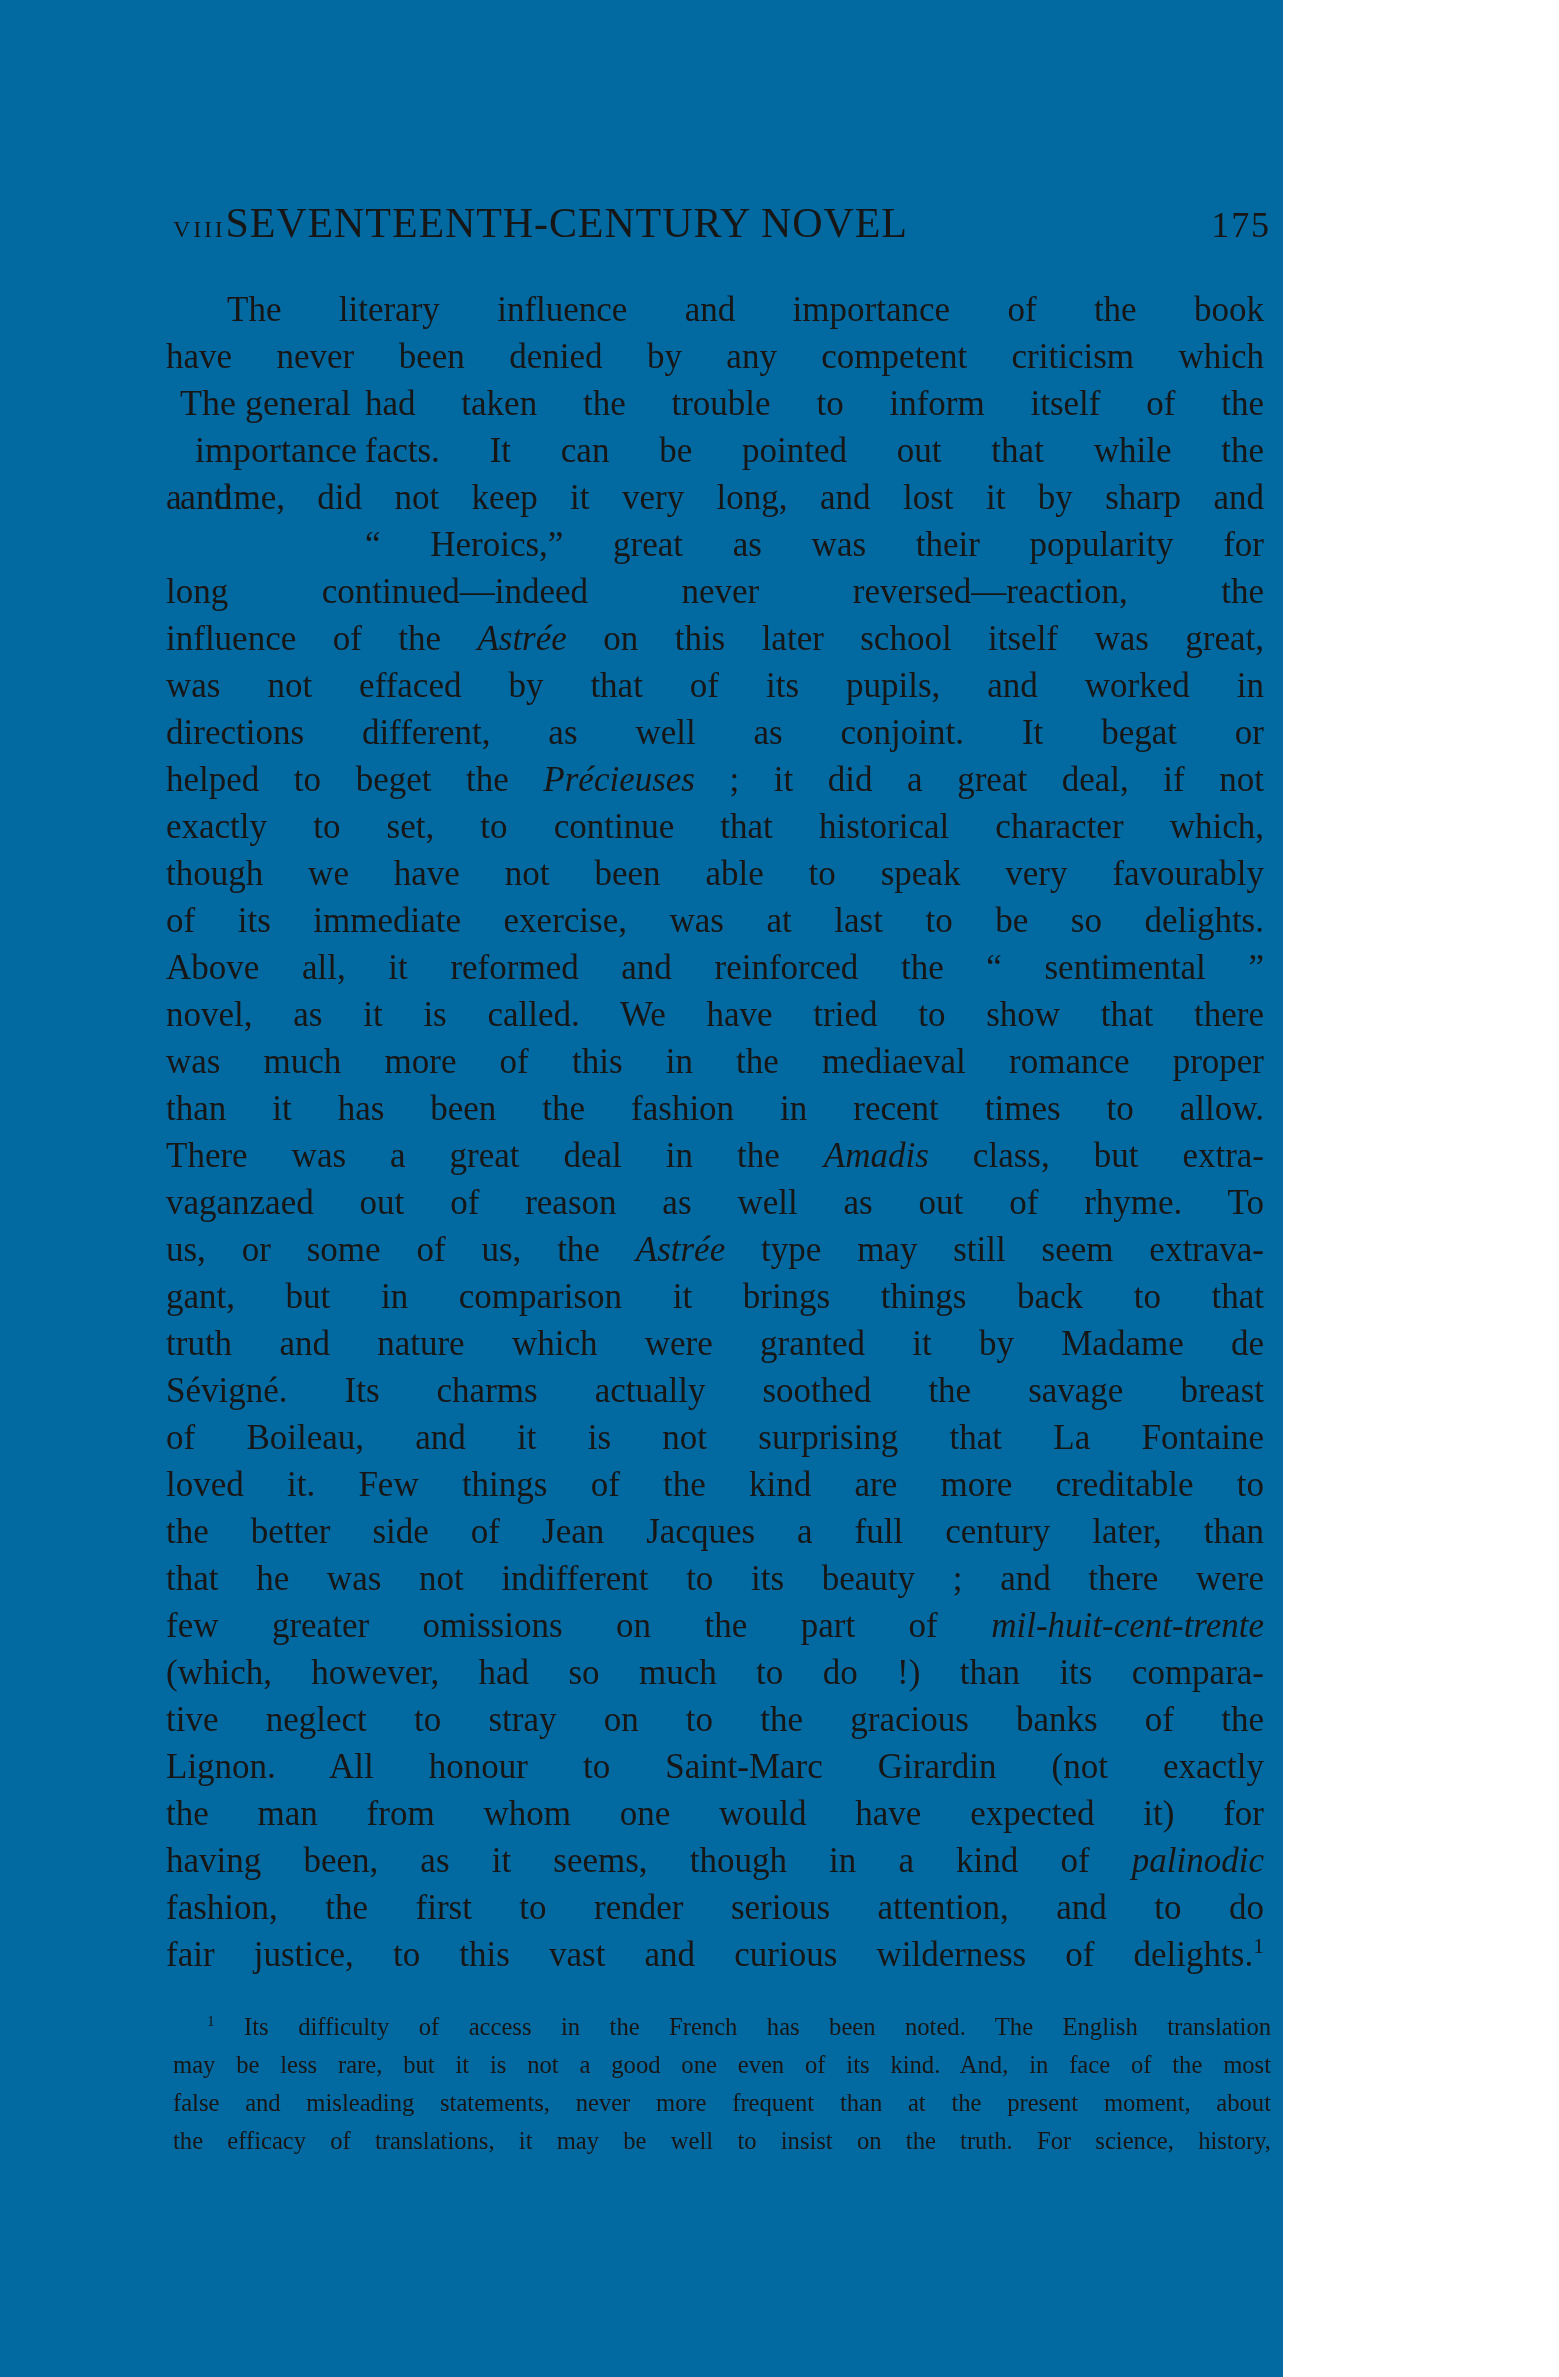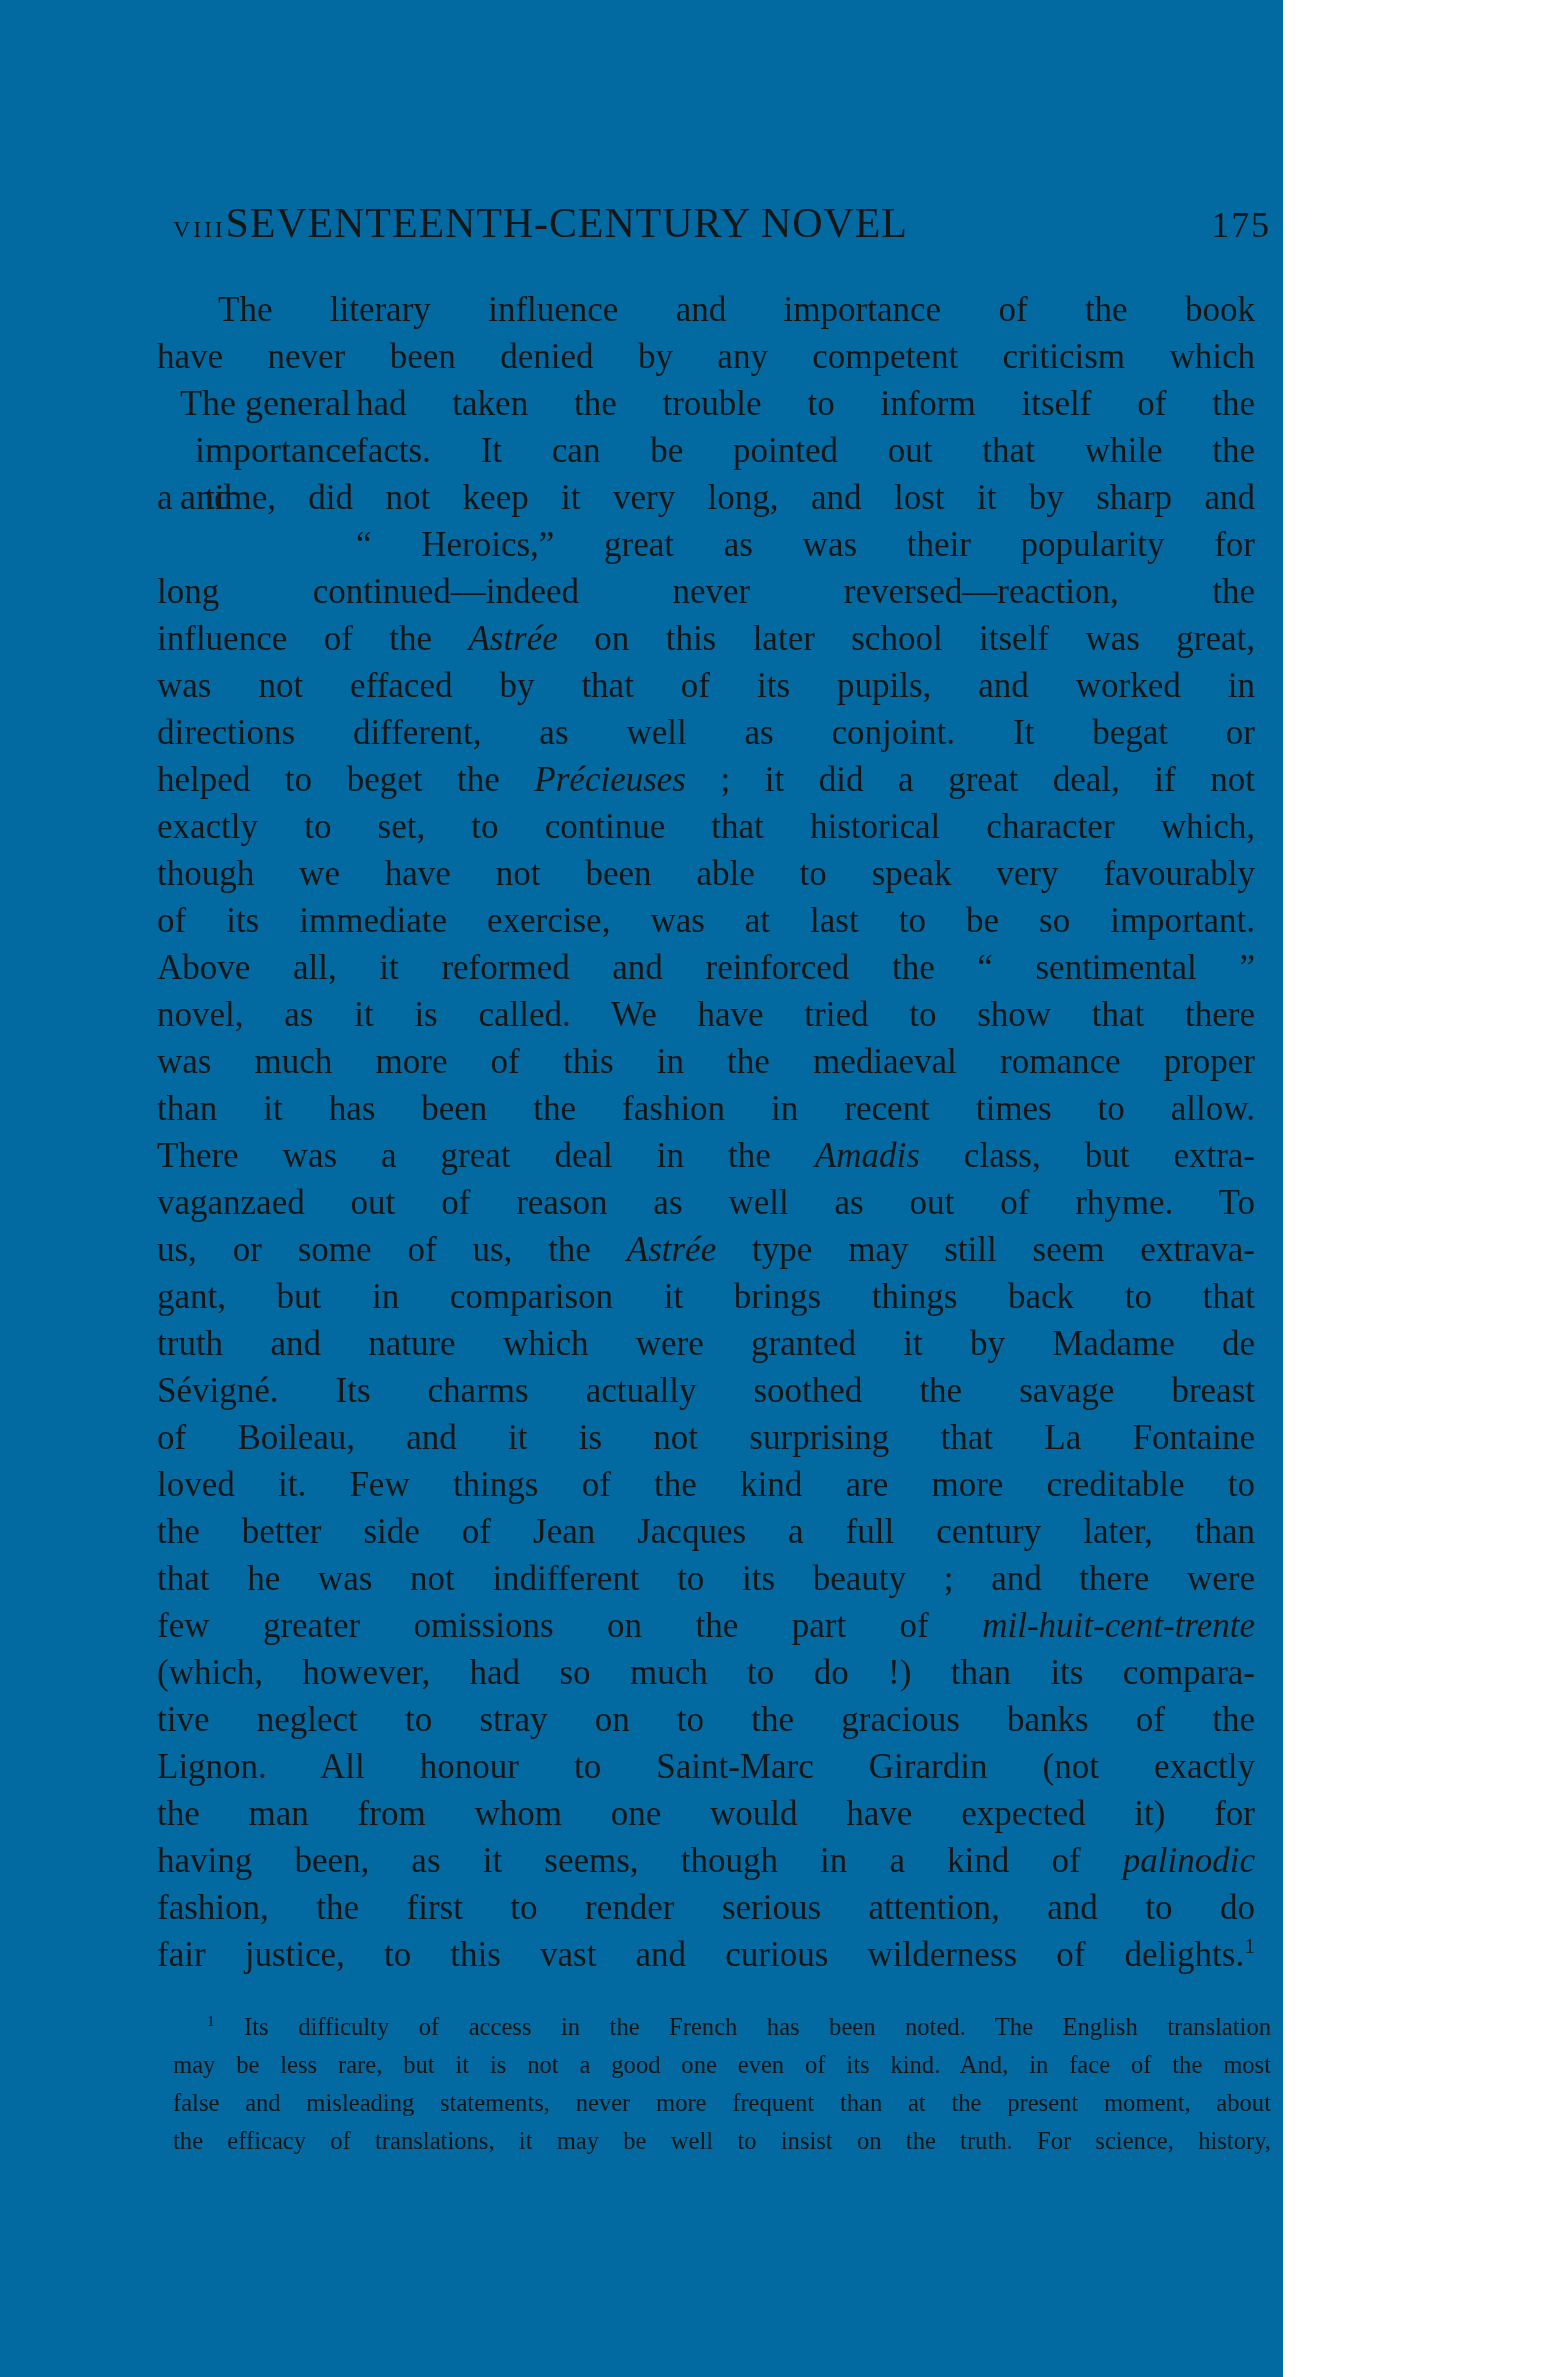--- a/index.html
+++ b/index.html
@@ -19,21 +19,21 @@
     font-size:24px;letter-spacing:2.8px;flex:0 0 auto;
   }
   .header-title{
     flex:1 1 auto;text-align:left;
     font-size:42px;letter-spacing:0.9px;white-space:nowrap;
   }
   .page-number{
     font-size:36px;flex:0 0 auto;letter-spacing:1.9px;
   }
   .body-text{
-    position:absolute;left:157px;top:286px;width:1098px;
+    position:absolute;left:166px;top:286px;width:1098px;
     font-size:35px;
   }
   .bline{
     height:47px;line-height:47px;
     text-align:justify;text-align-last:justify;
     overflow:hidden;
   }
   .ind-para{padding-left:61px;}
   .ind-note{padding-left:199px;}
   .margin-note{
@@ -79,21 +79,21 @@
       <div class="bline ind-note"><span>facts.  It can be pointed out that while the</span></div>
       <div class="bline"><span>a time, did not keep it very long, and lost it by sharp and</span></div>
       <div class="bline ind-note"><span>“ Heroics,” great as was their popularity for</span></div>
       <div class="bline"><span>long continued—indeed never reversed—reaction, the</span></div>
       <div class="bline"><span>influence of the </span><span class="it">Astrée</span><span> on this later school itself was great,</span></div>
       <div class="bline"><span>was not effaced by that of its pupils, and worked in</span></div>
       <div class="bline"><span>directions different, as well as conjoint.  It begat or</span></div>
       <div class="bline"><span>helped to beget the </span><span class="it">Précieuses</span><span> ; it did a great deal, if not</span></div>
       <div class="bline"><span>exactly to set, to continue that historical character which,</span></div>
       <div class="bline"><span>though we have not been able to speak very favourably</span></div>
-      <div class="bline"><span>of its immediate exercise, was at last to be so important.</span></div>
+      <div class="bline"><span>of its immediate exercise, was at last to be so delights.</span></div>
       <div class="bline"><span>Above all, it reformed and reinforced the “ sentimental ”</span></div>
       <div class="bline"><span>novel, as it is called.  We have tried to show that there</span></div>
       <div class="bline"><span>was much more of this in the mediaeval romance proper</span></div>
       <div class="bline"><span>than it has been the fashion in recent times to allow.</span></div>
       <div class="bline"><span>There was a great deal in the </span><span class="it">Amadis</span><span> class, but extra-</span></div>
       <div class="bline"><span>vaganzaed out of reason as well as out of rhyme.  To</span></div>
       <div class="bline"><span>us, or some of us, the </span><span class="it">Astrée</span><span> type may still seem extrava-</span></div>
       <div class="bline"><span>gant, but in comparison it brings things back to that</span></div>
       <div class="bline"><span>truth and nature which were granted it by Madame de</span></div>
       <div class="bline"><span>Sévigné.  Its charms actually soothed the savage breast</span></div>

